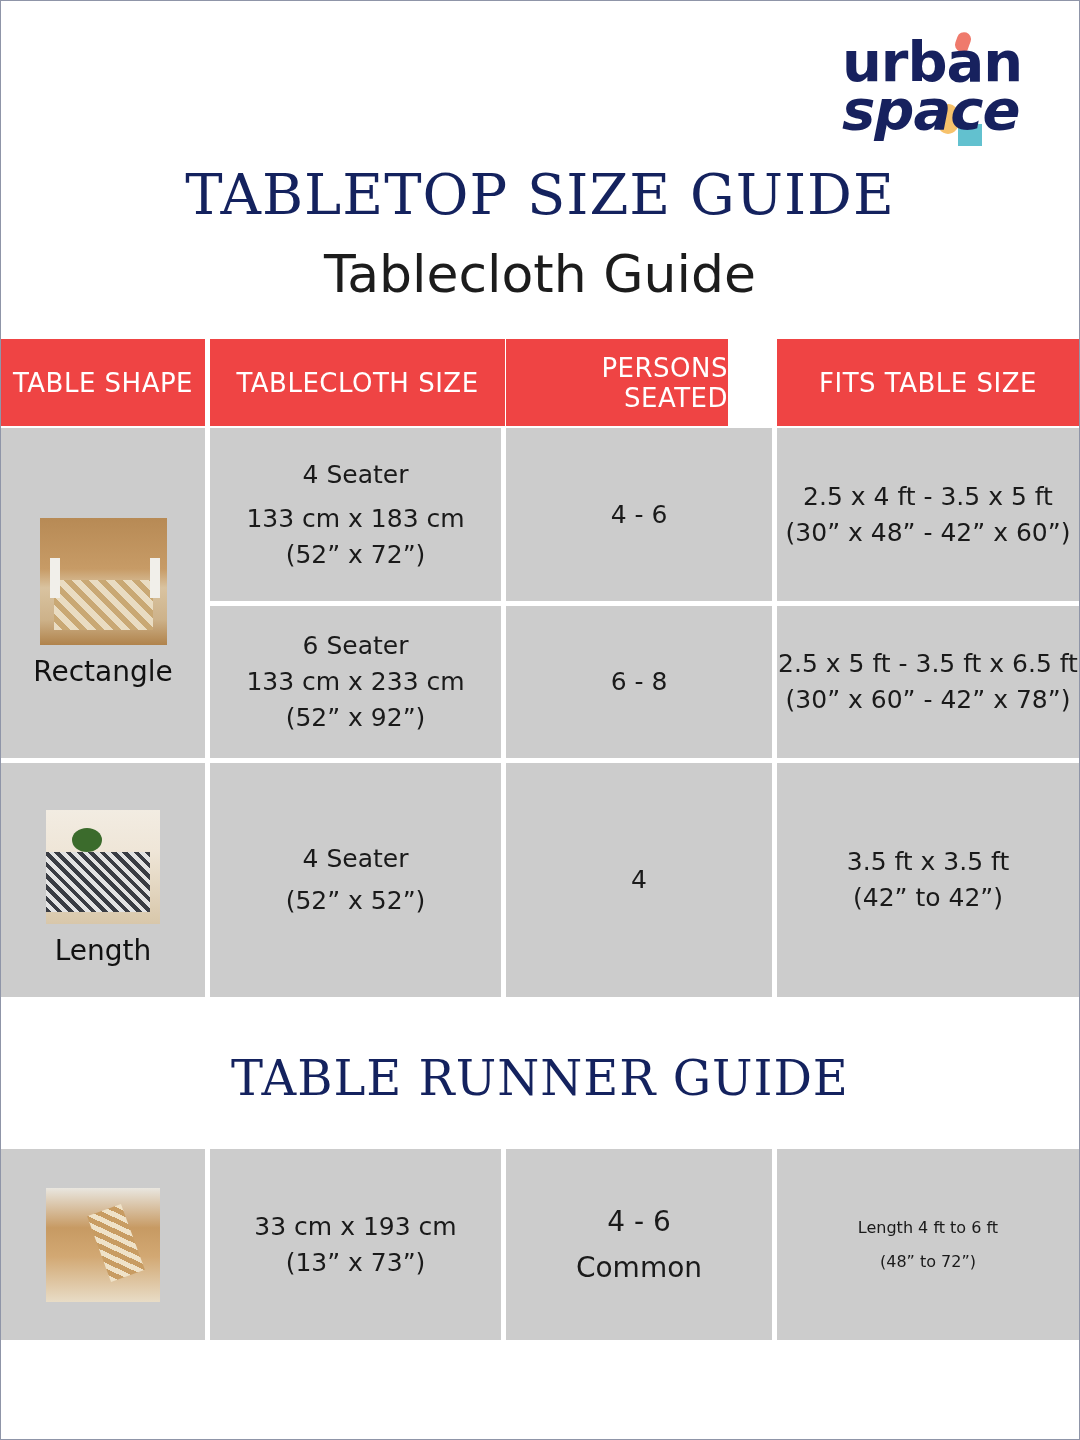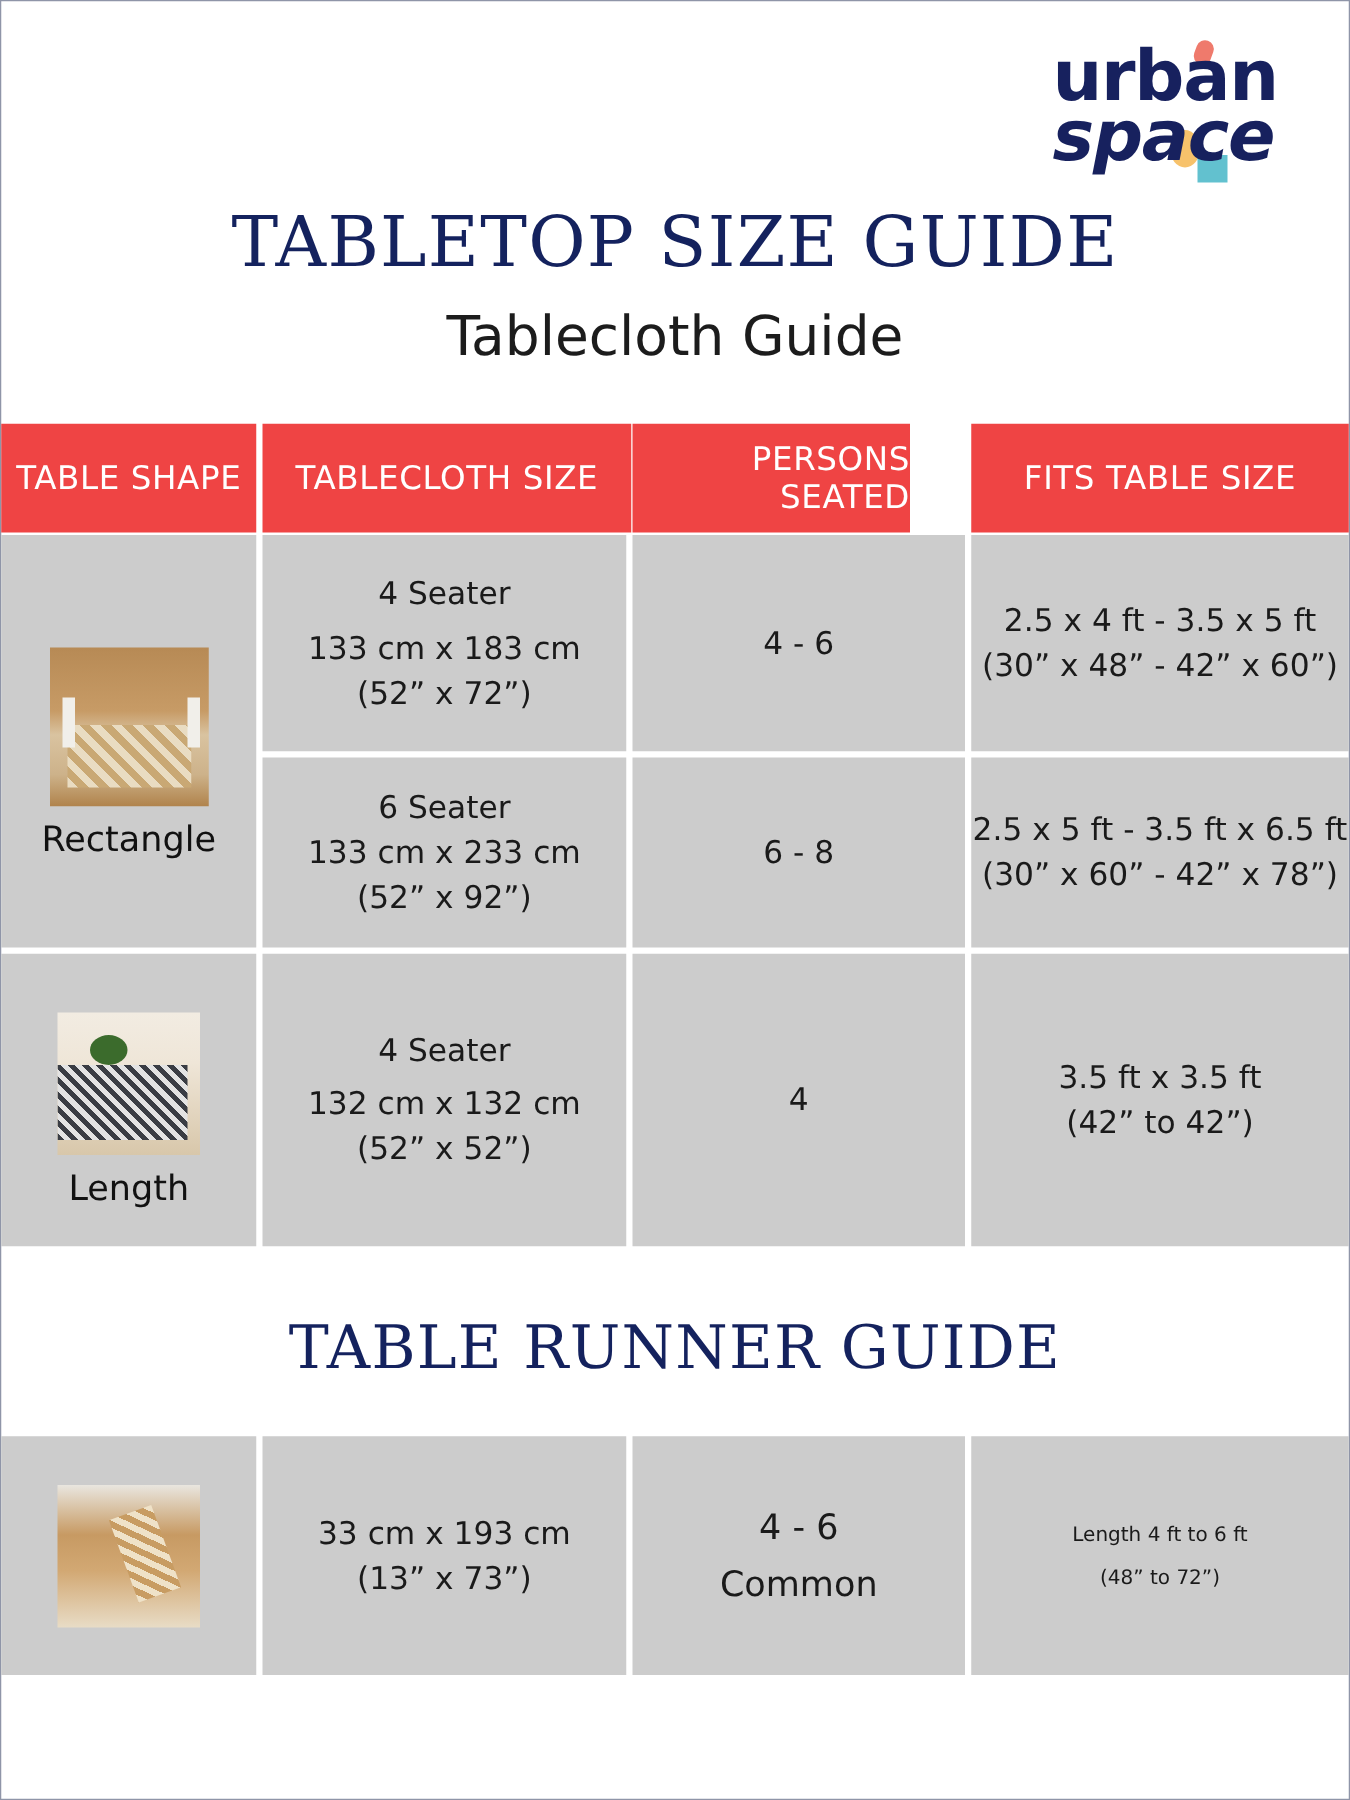--- a/index.html
+++ b/index.html
@@ -28,21 +28,21 @@
   .logo .acc-teal { position:absolute; left:120px; top:90px; width:24px; height:22px; background:#62c1cf; }
   .logo .word, .logo .w2 { z-index: 2; }
 
   .title {
     position: absolute; left: 0; right: 0; top: 162px; text-align: center;
     font-family: "DejaVu Serif", "Liberation Serif", serif;
     font-size: 56px; color: #14225e; letter-spacing: 1px; font-weight: normal;
   }
   .subtitle {
     position: absolute; left: 0; right: 0; top: 244px; text-align: center;
-    font-family: "DejaVu Sans", sans-serif; font-size: 44px; color: #1c1c1c;
+    font-family: "DejaVu Sans", sans-serif; font-size: 52px; color: #1c1c1c;
   }
   .runner-title {
     position: absolute; left: 0; right: 0; top: 1050px; text-align: center;
     font-family: "DejaVu Serif", "Liberation Serif", serif;
     font-size: 48px; color: #14225e; letter-spacing: 1px;
   }
 
   .cell {
     position: absolute; background: #cccccc; color: #1a1a1a;
     display: flex; flex-direction: column; align-items: center; justify-content: center;
@@ -124,21 +124,20 @@
   <div>2.5 x 5 ft - 3.5 ft x 6.5 ft</div>
   <div>(30” x 60” - 42” x 78”)</div>
 </div>
 
 <div class="cell" style="left:1px;top:763px;width:204px;height:234px;">
   <div class="photo photo-sq" style="margin-top:16px;"></div>
   <div class="shape-label">Length</div>
 </div>
 <div class="cell txt" style="left:210px;top:763px;width:291px;height:234px;">
   <div style="margin-bottom:6px;">4 Seater</div>
-  <div>132 cm x 132 cm</div>
   <div>(52” x 52”)</div>
 </div>
 <div class="cell txt" style="left:506px;top:763px;width:266px;height:234px;">
   <div>4</div>
 </div>
 <div class="cell txt" style="left:777px;top:763px;width:302px;height:234px;">
   <div>3.5 ft x 3.5 ft</div>
   <div>(42” to 42”)</div>
 </div>
 

